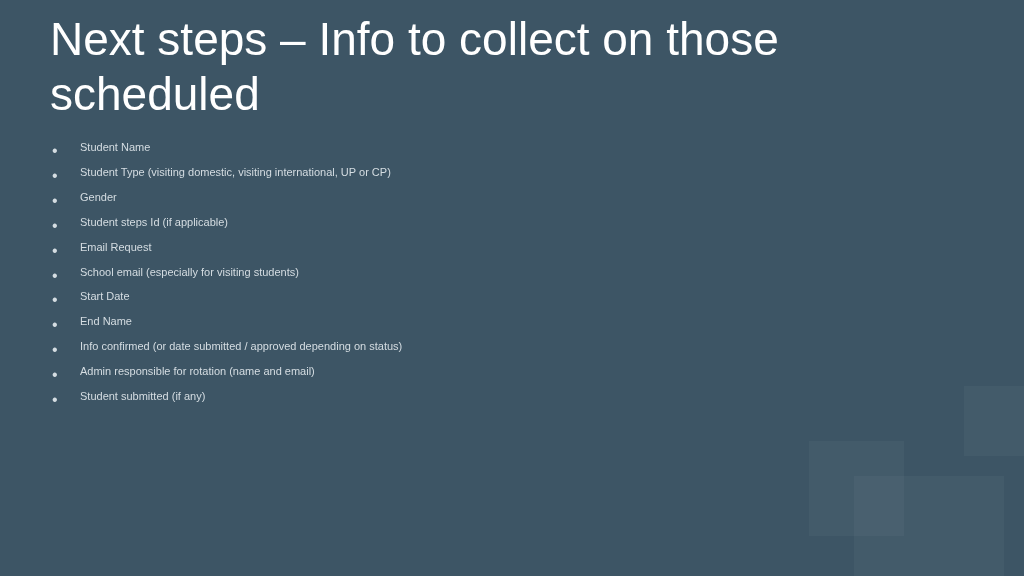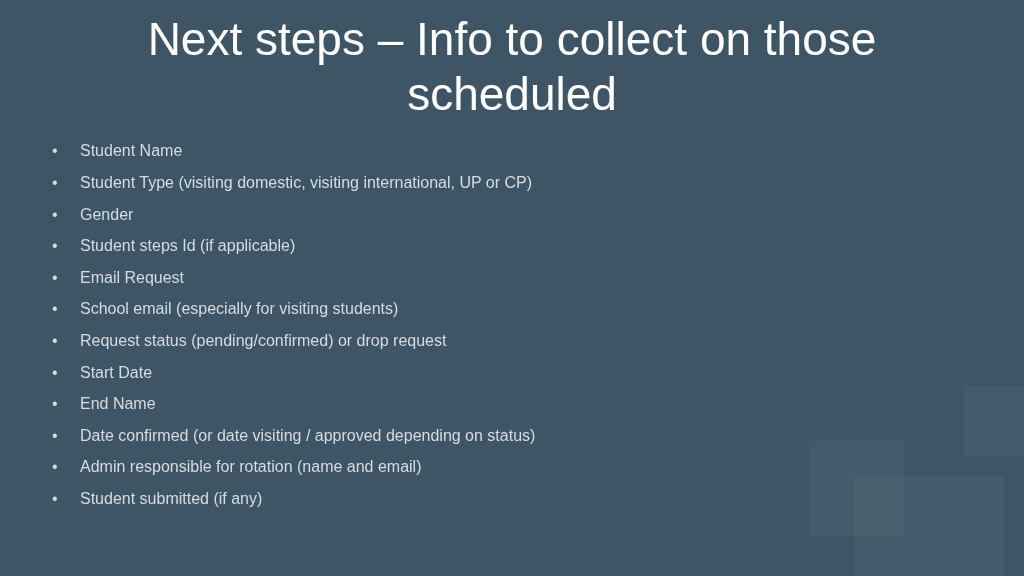--- a/index.html
+++ b/index.html
@@ -12,30 +12,30 @@
     }
     .slide {
       width: 100%;
       height: 100%;
       padding: 12px 50px 0 50px;
       position: relative;
     }
     .title {
       font-size: 46px;
       font-weight: 400;
-      text-align: center;
+      text-align: left;
       line-height: 1.2;
       margin-bottom: 18px;
     }
     .bullets {
       list-style: none;
       padding-left: 30px;
     }
     .bullets li {
-      font-size: 16px;
+      font-size: 11px;
       line-height: 1.35;
       margin-bottom: 10px;
       color: #d5dde2;
       position: relative;
     }
     .bullets li::before {
       content: "•";
       position: absolute;
       left: -28px;
       top: 0;
@@ -63,24 +63,23 @@
 
 <div class="slide">
   <h1 class="title">Next steps – Info to collect on those scheduled</h1>
   <ul class="bullets">
     <li>Student Name</li>
     <li>Student Type (visiting domestic, visiting international, UP or CP)</li>
     <li>Gender</li>
     <li>Student steps Id (if applicable)</li>
     <li>Email Request</li>
     <li>School email (especially for visiting students)</li>
-    <li>Request status (pending/confirmed) or drop request</li>
     <li>Start Date</li>
     <li>End Name</li>
-    <li>Date confirmed (or date visiting / approved depending on status)</li>
+    <li>Info confirmed (or date submitted / approved depending on status)</li>
     <li>Admin responsible for rotation (name and email)</li>
     <li>Student submitted (if any)</li>
   </ul>
   <div class="deco">
     <div class="sq sq1"></div>
     <div class="sq sq2"></div>
     <div class="sq sq3"></div>
   </div>
 </div>
 

